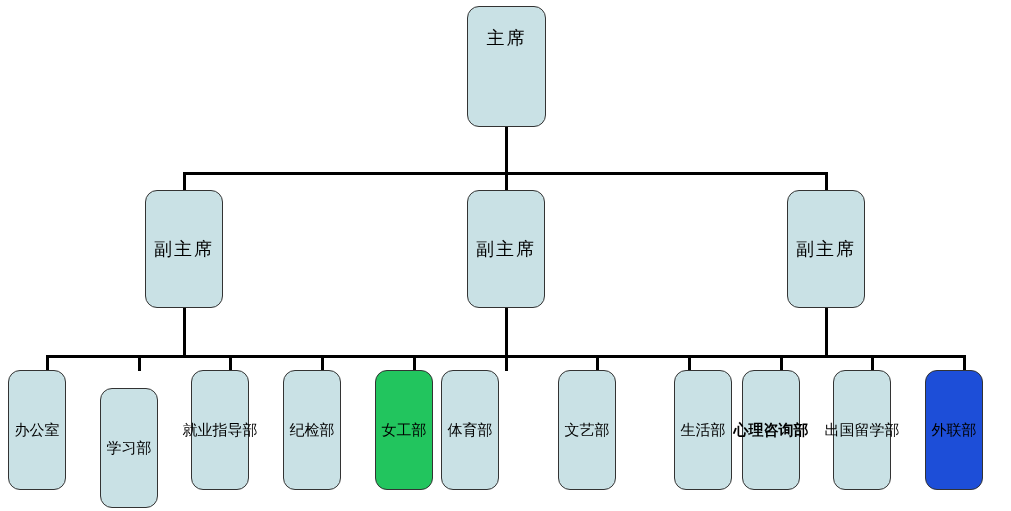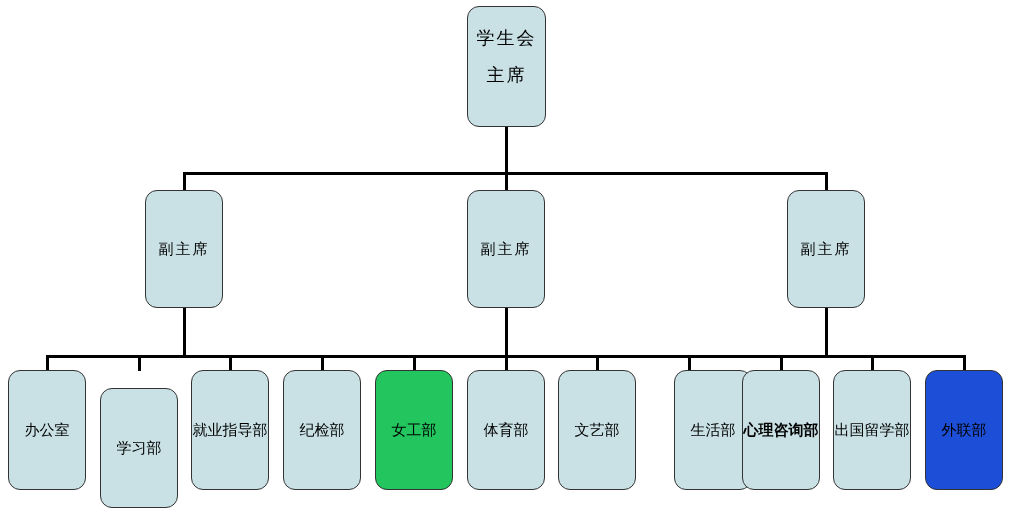--- a/index.html
+++ b/index.html
@@ -36,26 +36,26 @@
     justify-content: flex-start;
     padding-top: 12px;
     font-size: 18px;
     letter-spacing: 2px;
     line-height: 37px;
   }
   .node-vp {
     top: 190px;
     width: 78px;
     height: 118px;
-    font-size: 15px;
+    font-size: 18px;
     letter-spacing: 2px;
   }
   .node-dept {
     top: 370px;
-    width: 78px;
+    width: 58px;
     height: 120px;
     font-size: 15px;
     letter-spacing: 0px;
   }
   .connector {
     position: absolute;
     background: #000000;
   }
   .node-label {
     display: block;
@@ -83,21 +83,20 @@
       <div class="connector" style="left: 412.5px; top: 355px; width: 3px; height: 16px; background: rgb(0, 0, 0);"></div>
       <div class="connector" style="left: 504.5px; top: 355px; width: 3px; height: 16px; background: rgb(0, 0, 0);"></div>
       <div class="connector" style="left: 595.5px; top: 355px; width: 3px; height: 16px; background: rgb(0, 0, 0);"></div>
       <div class="connector" style="left: 687.5px; top: 355px; width: 3px; height: 16px; background: rgb(0, 0, 0);"></div>
       <div class="connector" style="left: 779.5px; top: 355px; width: 3px; height: 16px; background: rgb(0, 0, 0);"></div>
       <div class="connector" style="left: 870.5px; top: 355px; width: 3px; height: 16px; background: rgb(0, 0, 0);"></div>
       <div class="connector" style="left: 962.5px; top: 355px; width: 3px; height: 16px; background: rgb(0, 0, 0);"></div>
     </div>
 
   <div class="node node-root" style="background: rgb(201, 225, 229); border-color: rgb(51, 51, 51);">
-    <span class="node-label">学生会</span>
     <span class="node-label">主席</span>
   </div>
 
   <div id="level2">
       <div class="node node-vp" style="left: 145px; background: rgb(201, 225, 229); border-color: rgb(51, 51, 51);">
         <span class="node-label">副主席</span>
       </div>
       <div class="node node-vp" style="left: 467px; background: rgb(201, 225, 229); border-color: rgb(51, 51, 51);">
         <span class="node-label">副主席</span>
       </div>
@@ -114,21 +113,21 @@
       </div>
       <div class="node node-dept" style="left: 191px; background: rgb(201, 225, 229); border-color: rgb(51, 51, 51); justify-content: center;">
         <span class="node-label">就业指导部</span>
       </div>
       <div class="node node-dept" style="left: 283px; background: rgb(201, 225, 229); border-color: rgb(51, 51, 51); justify-content: center;">
         <span class="node-label">纪检部</span>
       </div>
       <div class="node node-dept" style="left: 375px; background: #22c55e; border-color: rgb(51, 51, 51);">
         <span class="node-label">女工部</span>
       </div>
-      <div class="node node-dept" style="left: 467px; background: rgb(201, 225, 229); border-color: rgb(51, 51, 51);">
+      <div class="node node-dept" style="left: 441px; background: rgb(201, 225, 229); border-color: rgb(51, 51, 51);">
         <span class="node-label">体育部</span>
       </div>
       <div class="node node-dept" style="left: 558px; background: rgb(201, 225, 229); border-color: rgb(51, 51, 51);">
         <span class="node-label">文艺部</span>
       </div>
       <div class="node node-dept" style="left: 674px; background: rgb(201, 225, 229); border-color: rgb(51, 51, 51);">
         <span class="node-label">生活部</span>
       </div>
       <div class="node node-dept" style="left: 742px; background: rgb(201, 225, 229); border-color: rgb(51, 51, 51); font-weight: bold;">
         <span class="node-label">心理咨询部</span>

